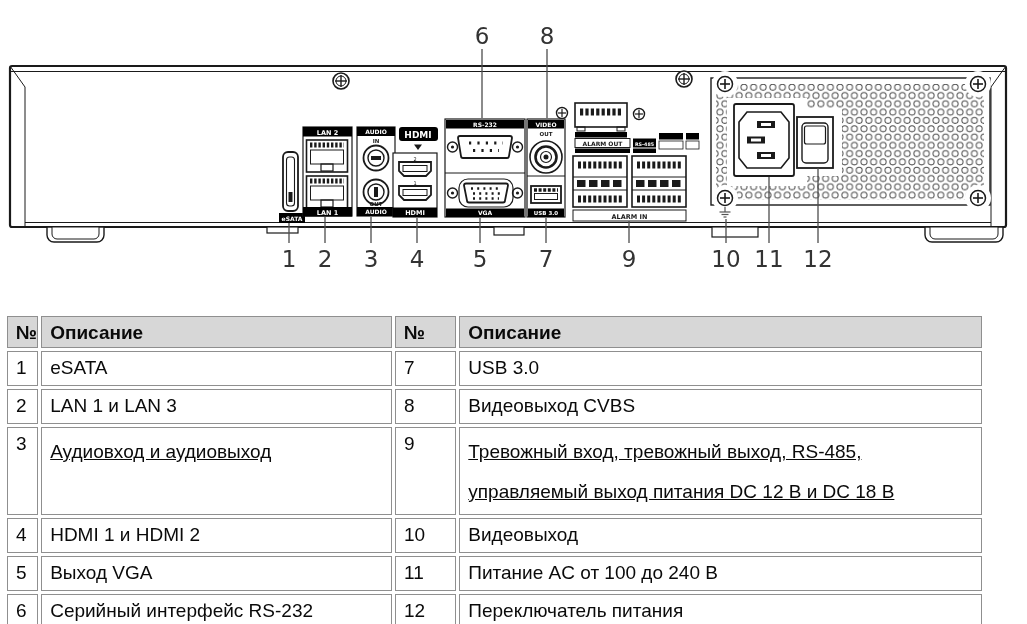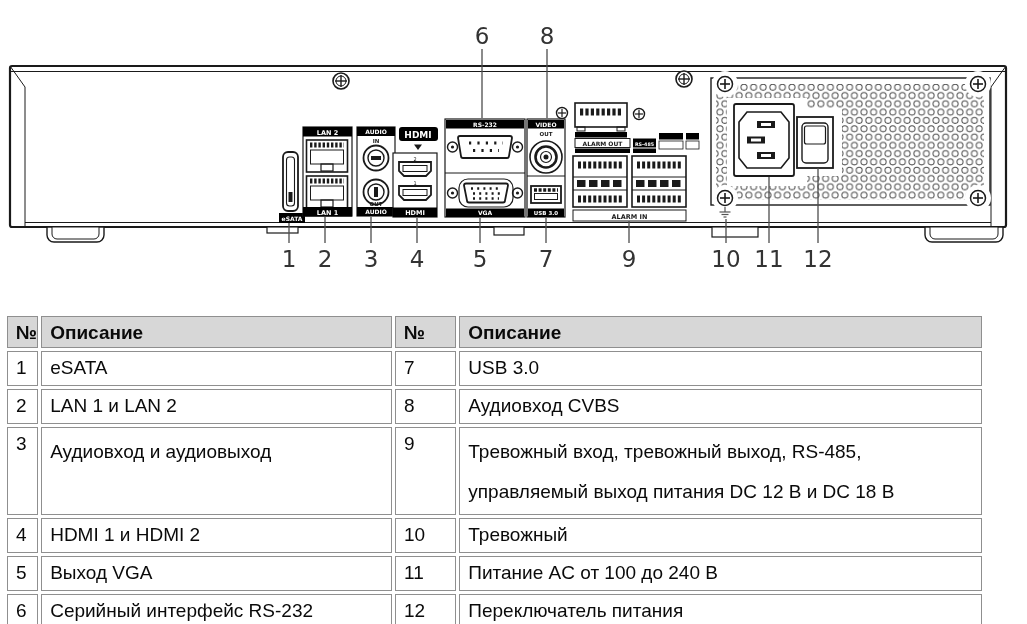--- a/index.html
+++ b/index.html
@@ -8,21 +8,21 @@
   .diagram-svg{position:absolute;left:0;top:0;}
   table.spec{position:absolute;left:4px;top:313px;border-collapse:separate;border-spacing:3px;
              table-layout:fixed;width:981px;font-size:19px;line-height:24px;color:#0a0a0a;}
   table.spec td{border:1px solid #8f8f8f;background:#ffffff;vertical-align:top;
                 padding:4px 4px 2px 8px;overflow:hidden;}
   table.spec tr.hdr td{background:#d7d7d7;font-weight:bold;}
   td.num{padding-left:12px;}
   tr.hdr{height:30px;}
   tr.r{height:35px;}
   tr.tall{height:72px;}
-  tr.tall td.desc{line-height:40px;}
+  tr.tall td.desc{line-height:40px;text-decoration:underline;}
 </style>
 </head>
 <body>
 
 <div class="page">
 
   <svg class="diagram-svg" width="1027" height="310" viewBox="0 0 1027 310" font-family="DejaVu Sans, sans-serif" stroke-linecap="butt">
     <defs>
       <pattern id="vent" width="9.6" height="16.6" patternUnits="userSpaceOnUse">
         <circle cx="4.8" cy="4.2" r="3" fill="none" stroke="#4a4a4a" stroke-width="1"></circle>
@@ -299,35 +299,35 @@
       <td class="desc">Описание</td>
     </tr>
     <tr class="r">
       <td class="num">1</td>
       <td class="desc">eSATA</td>
       <td class="num">7</td>
       <td class="desc">USB 3.0</td>
     </tr>
     <tr class="r">
       <td class="num">2</td>
-      <td class="desc">LAN 1 и LAN 2</td>
+      <td class="desc">LAN 1 и LAN 3</td>
       <td class="num">8</td>
-      <td class="desc">Аудиовход CVBS</td>
+      <td class="desc">Видеовыход CVBS</td>
     </tr>
     <tr class="tall">
       <td class="num">3</td>
       <td class="desc">Аудиовход и аудиовыход</td>
       <td class="num">9</td>
       <td class="desc">Тревожный вход, тревожный выход, RS-485, управляемый выход питания DC 12 В и DC 18 В</td>
     </tr>
     <tr class="r">
       <td class="num">4</td>
       <td class="desc">HDMI 1 и HDMI 2</td>
       <td class="num">10</td>
-      <td class="desc">Тревожный</td>
+      <td class="desc">Видеовыход</td>
     </tr>
     <tr class="r">
       <td class="num">5</td>
       <td class="desc">Выход VGA</td>
       <td class="num">11</td>
       <td class="desc">Питание AC от 100 до 240 В</td>
     </tr>
     <tr class="r">
       <td class="num">6</td>
       <td class="desc">Серийный интерфейс RS-232</td>

